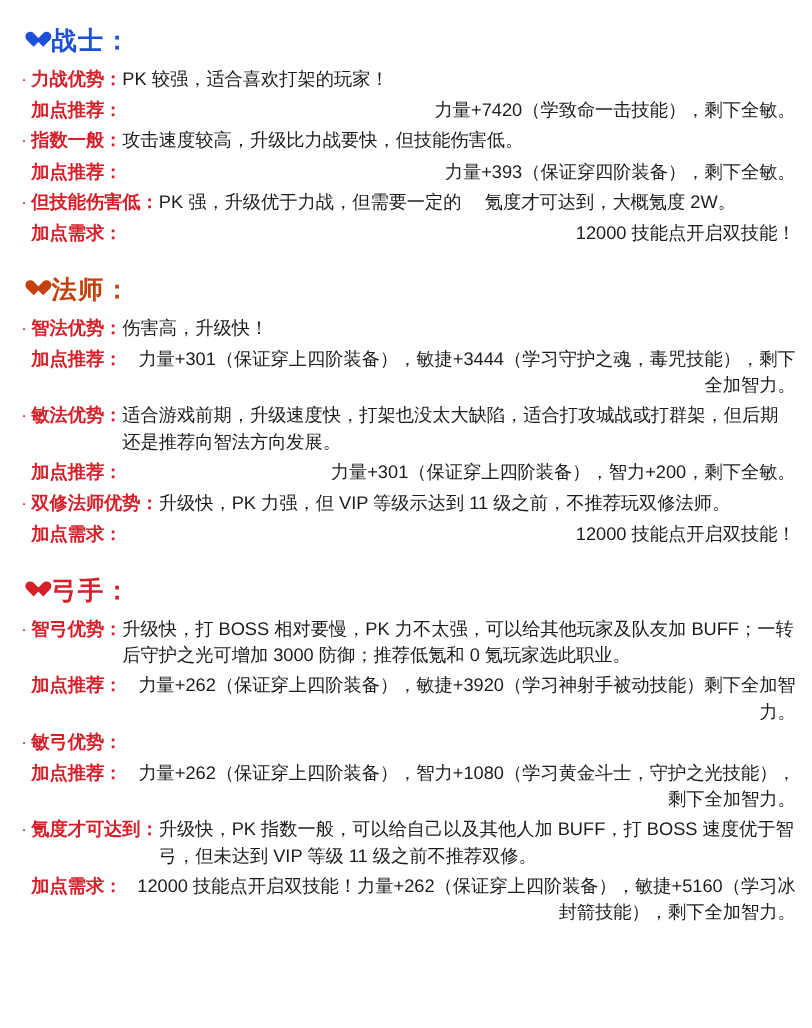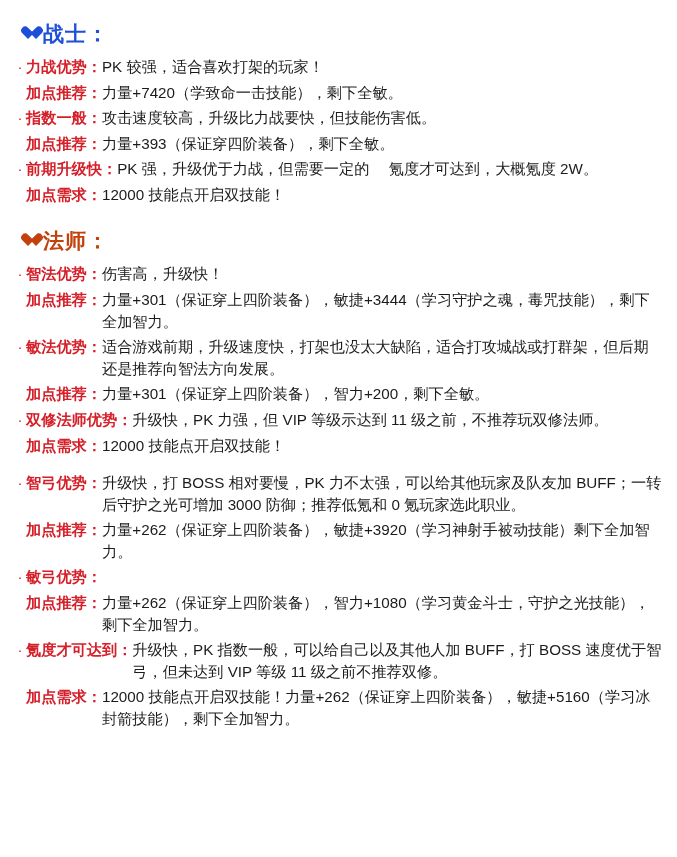--- a/index.html
+++ b/index.html
@@ -70,20 +70,21 @@
   }
   .bullet {
     flex: 0 0 auto;
     width: 12px;
     text-align: center;
     font-size: 15px;
     line-height: 1.42;
   }
   .row.indent {
     padding-left: 12px;
+    text-align: right;
   }
   .row.indent .bullet {
     width: 0;
   }
   .lbl {
     flex: 0 0 auto;
     font-weight: bold;
     white-space: nowrap;
   }
   .txt {
@@ -123,21 +124,21 @@
       <span class="lbl red">指数一般：</span>
       <span class="txt">攻击速度较高，升级比力战要快，但技能伤害低。</span>
     </div>
     <div class="row indent">
       <span class="bullet"></span>
       <span class="lbl red">加点推荐：</span>
       <span class="txt">力量+393（保证穿四阶装备），剩下全敏。</span>
     </div>
     <div class="row">
       <span class="bullet red">·</span>
-      <span class="lbl red">前期升级快：</span>
+      <span class="lbl red">但技能伤害低：</span>
       <span class="txt">PK 强，升级优于力战，但需要一定的 　氪度才可达到，大概氪度 2W。</span>
     </div>
     <div class="row indent">
       <span class="bullet"></span>
       <span class="lbl red">加点需求：</span>
       <span class="txt">12000 技能点开启双技能！</span>
     </div>
   </div>
 
   <div class="gap-md"></div>
@@ -176,20 +177,24 @@
     <div class="row indent">
       <span class="bullet"></span>
       <span class="lbl red">加点需求：</span>
       <span class="txt">12000 技能点开启双技能！</span>
     </div>
   </div>
 
   <div class="gap-md"></div>
 
   <div class="section">
+    <div class="sec-head">
+      <span class="heart title-red"></span>
+      <span class="sec-title title-red">弓手：</span>
+    </div>
 
     <div class="row">
       <span class="bullet red">·</span>
       <span class="lbl red">智弓优势：</span>
       <span class="txt">升级快，打 BOSS 相对要慢，PK 力不太强，可以给其他玩家及队友加 BUFF；一转后守护之光可增加 3000 防御；推荐低氪和 0 氪玩家选此职业。</span>
     </div>
     <div class="row indent">
       <span class="bullet"></span>
       <span class="lbl red">加点推荐：</span>
       <span class="txt">力量+262（保证穿上四阶装备），敏捷+3920（学习神射手被动技能）剩下全加智力。</span>

